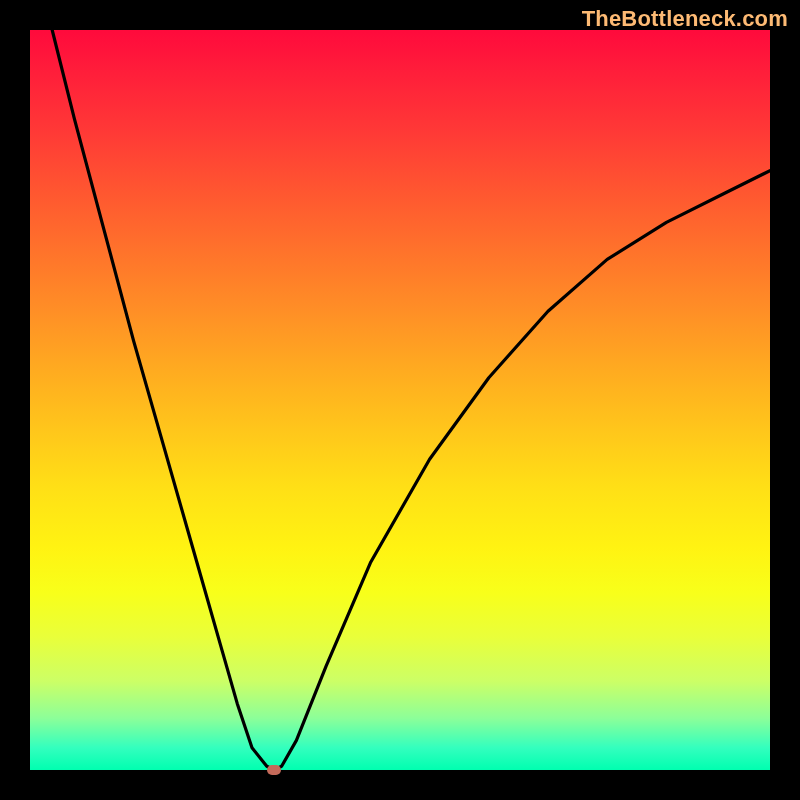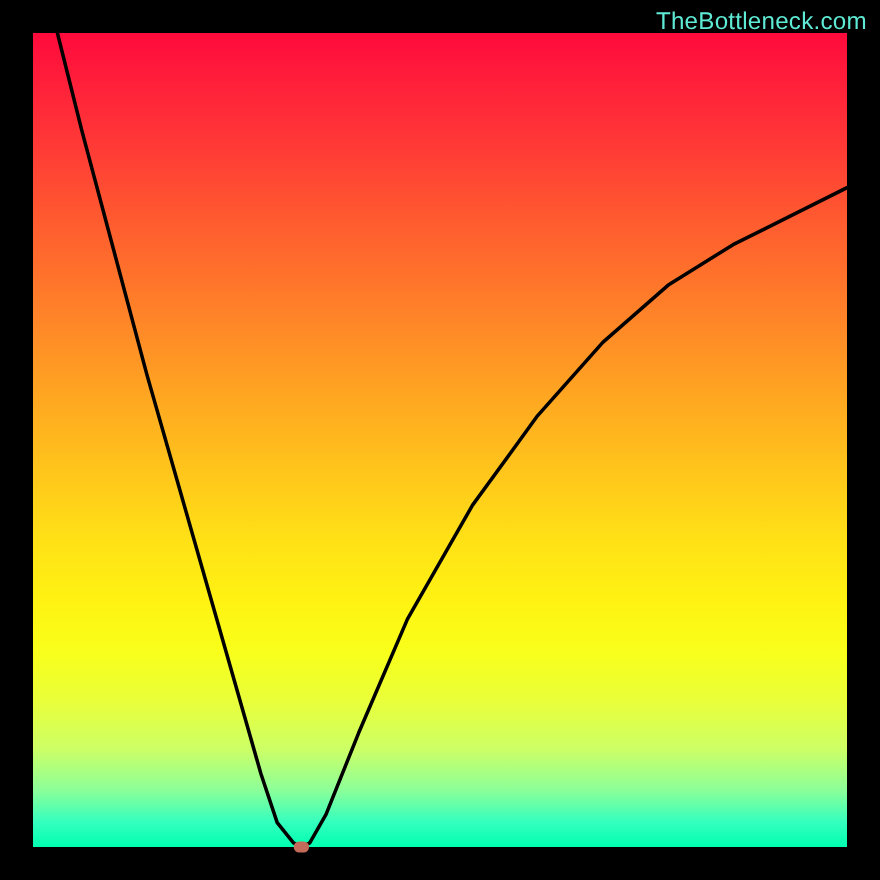--- a/index.html
+++ b/index.html
@@ -35,22 +35,22 @@
       #33ffbe 97%,
       #00ffb0 100%
     );
   }
   .watermark {
     position: absolute;
     top: 6px;
     right: 12px;
     font-family: Arial, Helvetica, sans-serif;
     font-size: 22px;
-    font-weight: 400;
-    color: #5eead4;
+    font-weight: 700;
+    color: #fdba74;
     letter-spacing: 0.2px;
     user-select: none;
   }
   svg.curve {
     position: absolute;
     left: 0; top: 0;
     width: 100%;
     height: 100%;
   }
   .marker {

